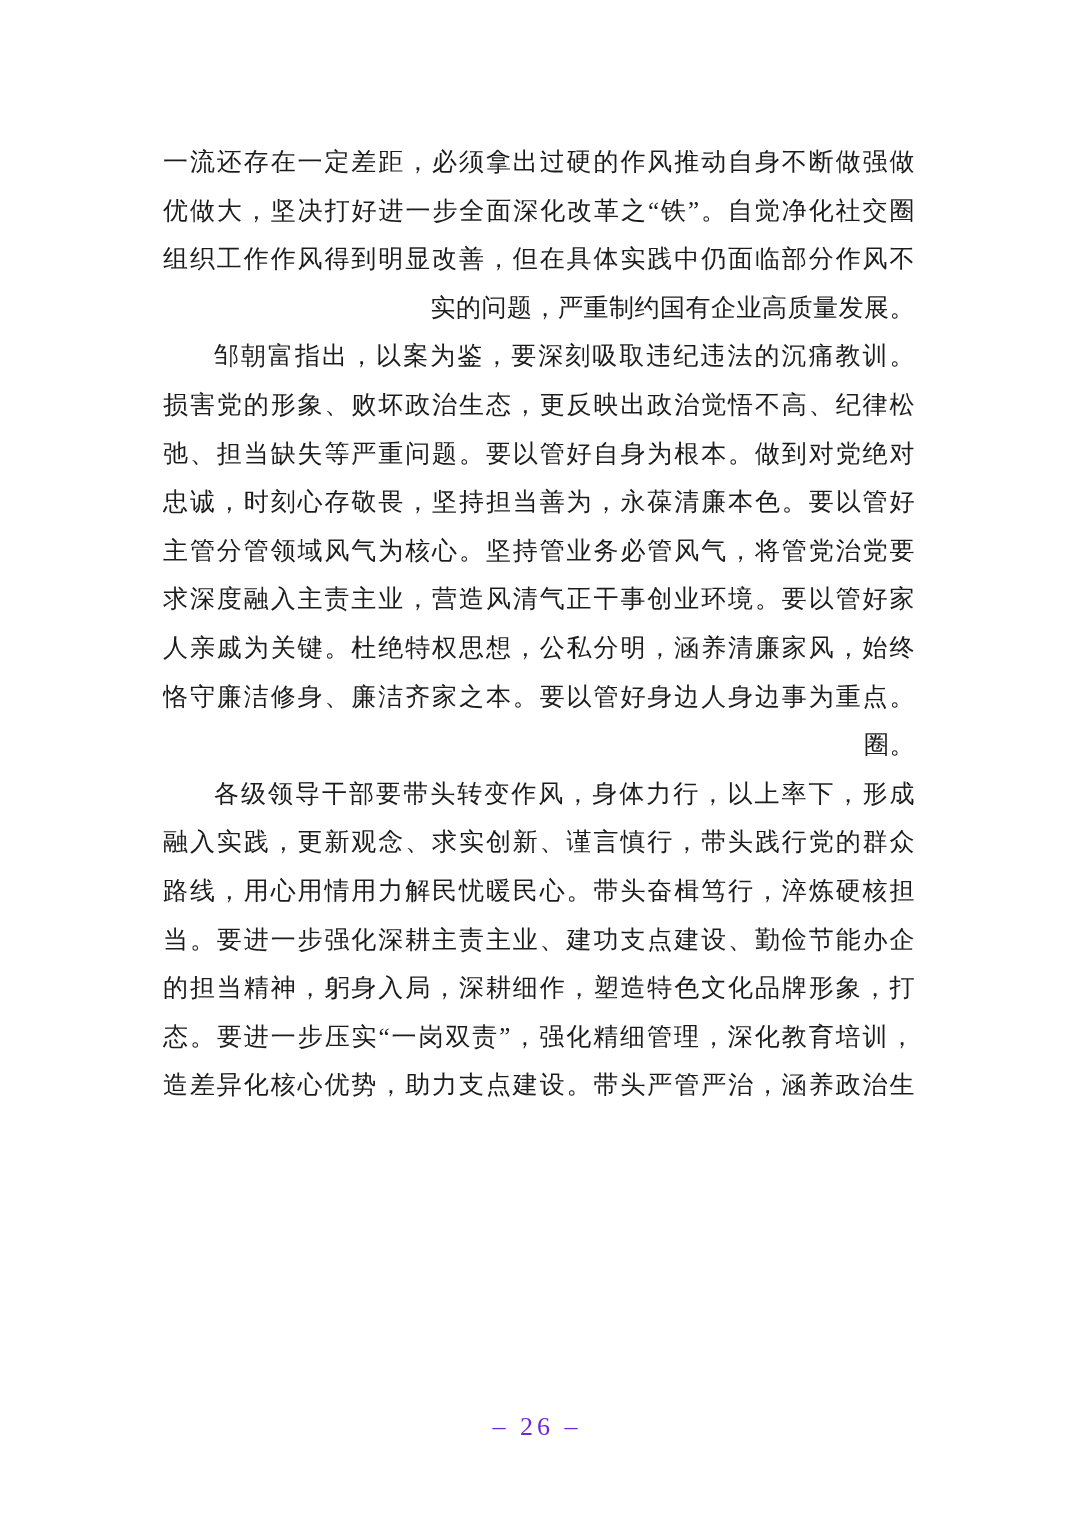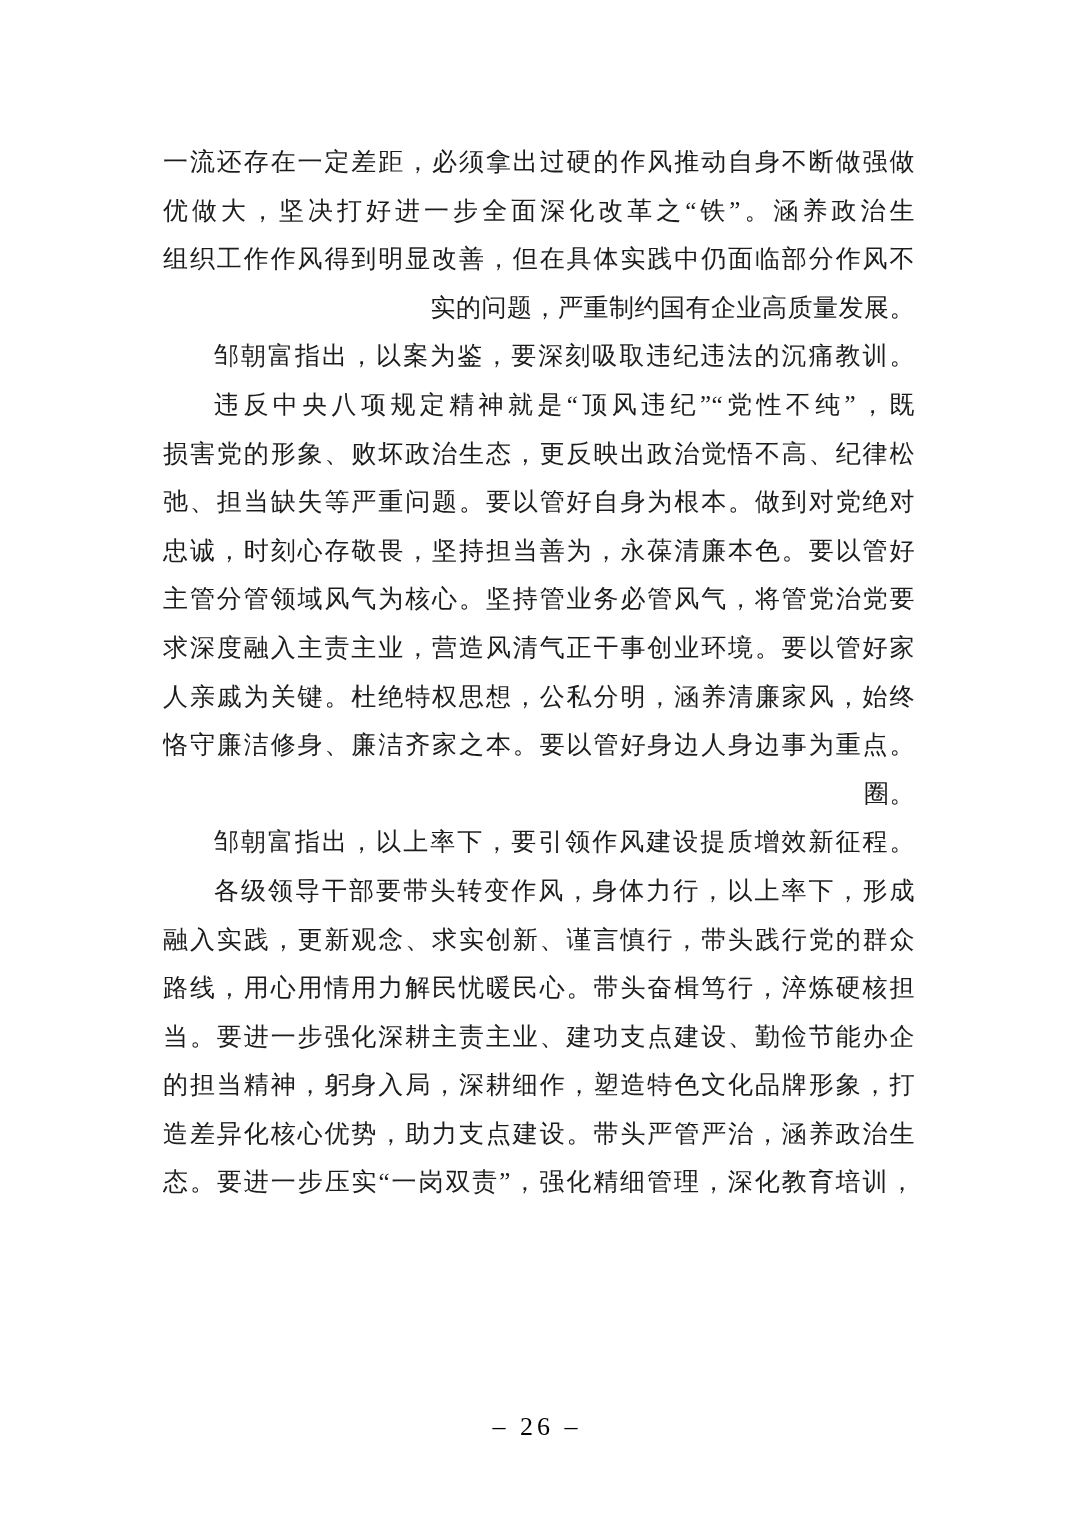--- a/index.html
+++ b/index.html
@@ -40,45 +40,43 @@
   }
   .footer {
     position: absolute;
     top: 1410px;
     left: 0;
     width: 100%;
     text-align: center;
     font-size: 26px;
     line-height: 34px;
     letter-spacing: 4px;
-    color: #000000;
+    color: #6d28d9;
   }
 </style>
 </head>
 <body>
 
 <div class="page">
   <div class="text-block" id="body-lines">
       <div class="line fill">一流还存在一定差距，必须拿出过硬的作风推动自身不断做强做</div>
-      <div class="line fill">优做大，坚决打好进一步全面深化改革之“铁”。涵养政治生</div>
+      <div class="line fill">优做大，坚决打好进一步全面深化改革之“铁”。自觉净化社交圈</div>
       <div class="line fill">组织工作作风得到明显改善，但在具体实践中仍面临部分作风不</div>
       <div class="line">实的问题，严重制约国有企业高质量发展。</div>
       <div class="line indent fill">邹朝富指出，以案为鉴，要深刻吸取违纪违法的沉痛教训。</div>
-      <div class="line indent fill">违反中央八项规定精神就是“顶风违纪”“党性不纯”，既</div>
       <div class="line fill">损害党的形象、败坏政治生态，更反映出政治觉悟不高、纪律松</div>
       <div class="line fill">弛、担当缺失等严重问题。要以管好自身为根本。做到对党绝对</div>
       <div class="line fill">忠诚，时刻心存敬畏，坚持担当善为，永葆清廉本色。要以管好</div>
       <div class="line fill">主管分管领域风气为核心。坚持管业务必管风气，将管党治党要</div>
       <div class="line fill">求深度融入主责主业，营造风清气正干事创业环境。要以管好家</div>
       <div class="line fill">人亲戚为关键。杜绝特权思想，公私分明，涵养清廉家风，始终</div>
       <div class="line fill">恪守廉洁修身、廉洁齐家之本。要以管好身边人身边事为重点。</div>
       <div class="line">圈。</div>
-      <div class="line indent fill">邹朝富指出，以上率下，要引领作风建设提质增效新征程。</div>
       <div class="line indent fill">各级领导干部要带头转变作风，身体力行，以上率下，形成</div>
       <div class="line fill">融入实践，更新观念、求实创新、谨言慎行，带头践行党的群众</div>
       <div class="line fill">路线，用心用情用力解民忧暖民心。带头奋楫笃行，淬炼硬核担</div>
       <div class="line fill">当。要进一步强化深耕主责主业、建功支点建设、勤俭节能办企</div>
       <div class="line fill">的担当精神，躬身入局，深耕细作，塑造特色文化品牌形象，打</div>
+      <div class="line fill">态。要进一步压实“一岗双责”，强化精细管理，深化教育培训，</div>
       <div class="line fill">造差异化核心优势，助力支点建设。带头严管严治，涵养政治生</div>
-      <div class="line fill">态。要进一步压实“一岗双责”，强化精细管理，深化教育培训，</div>
     </div>
   <div class="footer">– 26 –</div>
 </div>
 
 </body></html>

